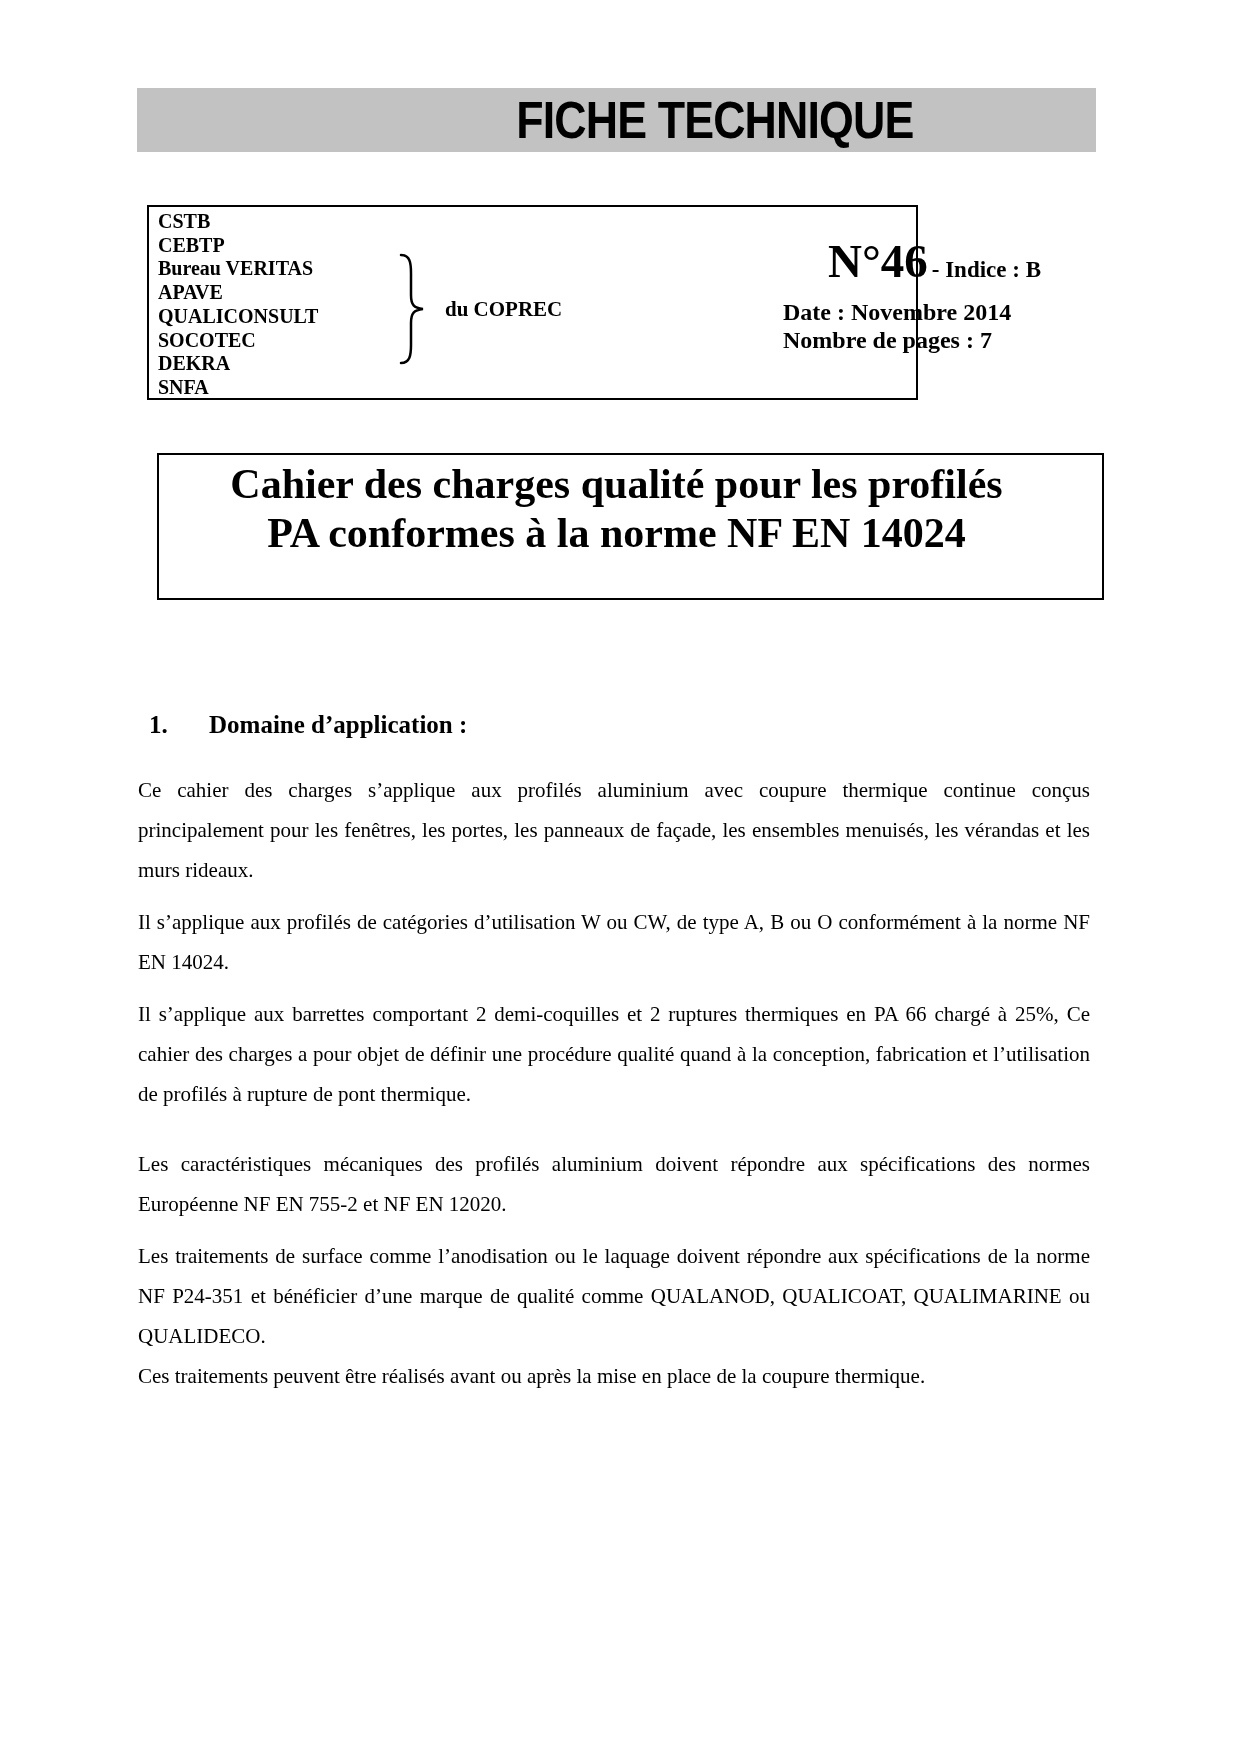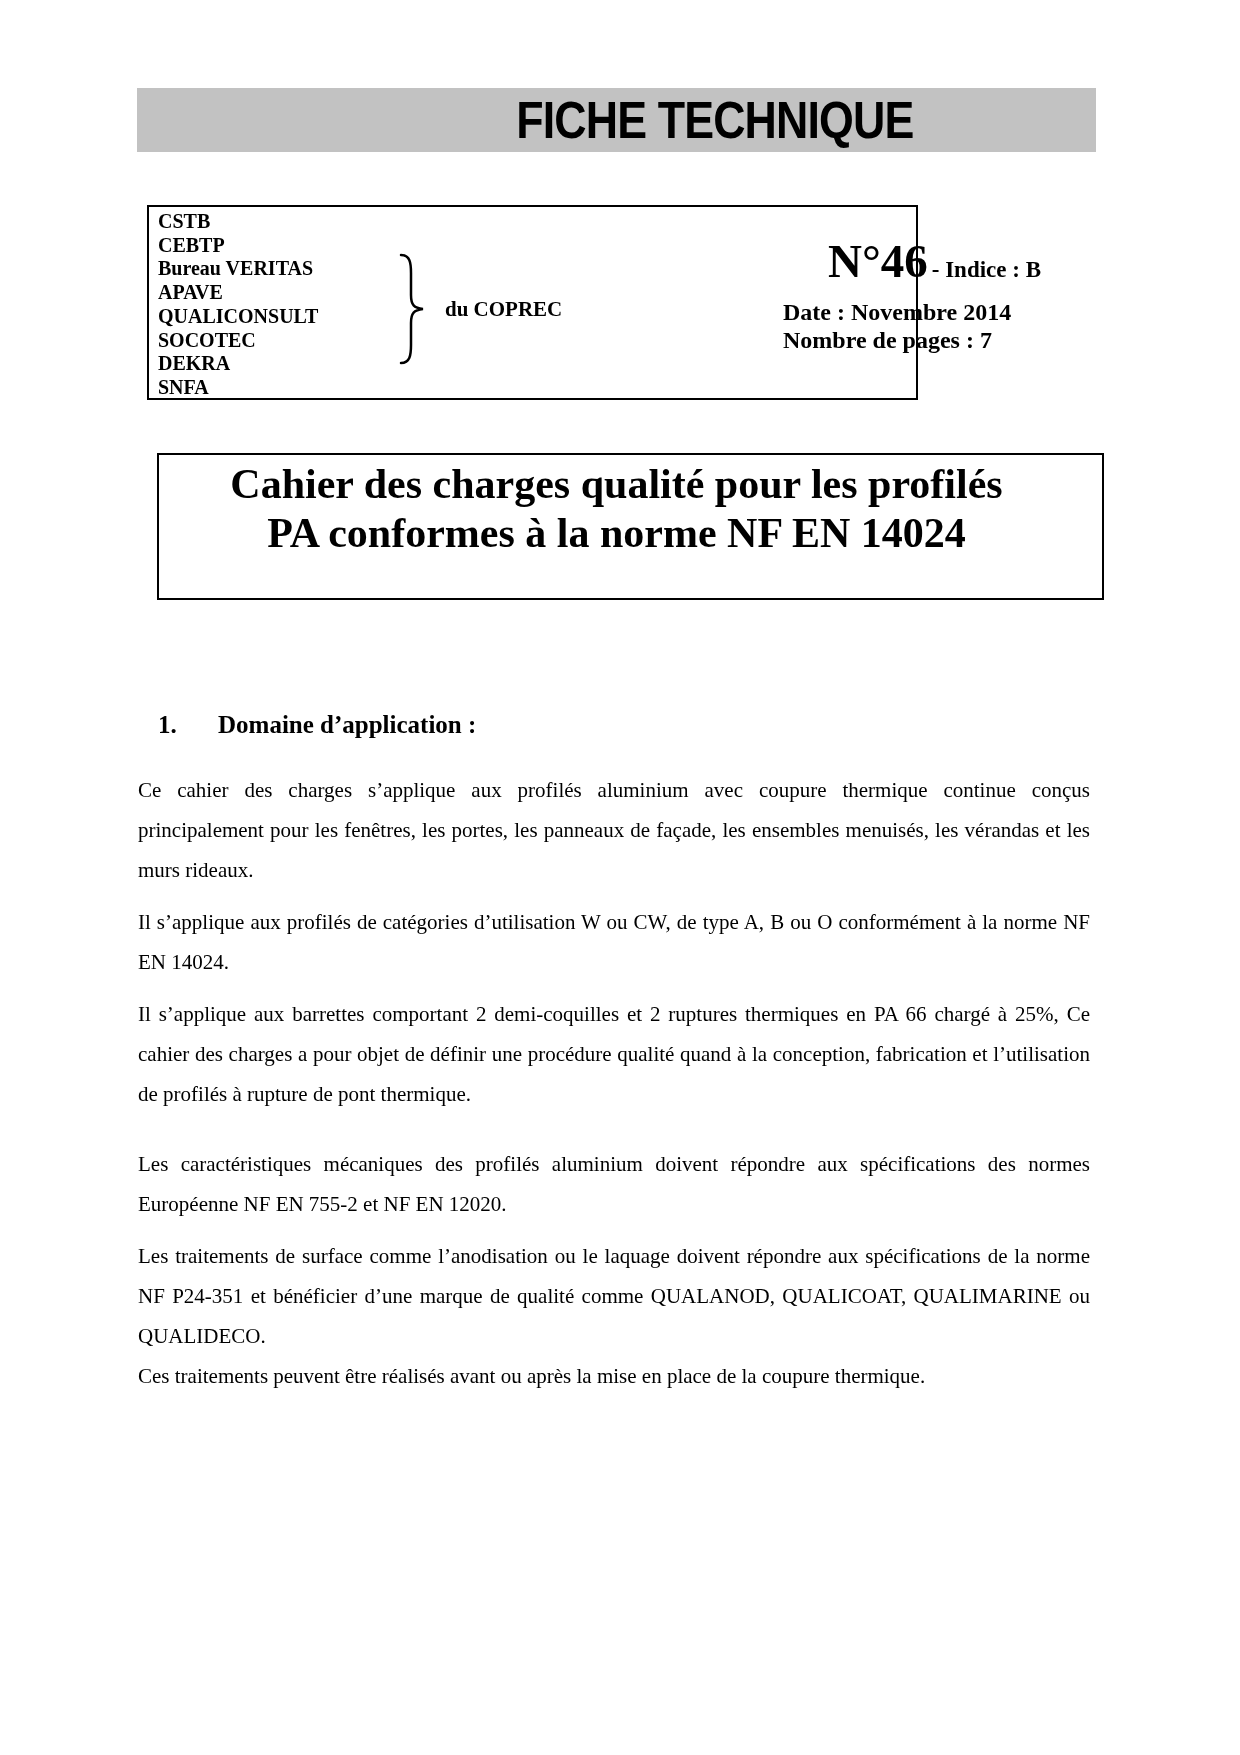--- a/index.html
+++ b/index.html
@@ -64,21 +64,21 @@
   .title-line {
     font-weight: 700; font-size: 42px; line-height: 49px; white-space: nowrap;
   }
 
   
   .content {
     position: absolute; left: 138px; top: 695px; width: 952px;
   }
   .sec-heading {
     font-weight: 700; font-size: 25px; line-height: 30px;
-    padding-left: 8px; margin: 15px 0 0 12px; white-space: nowrap;
+    padding-left: 8px; margin: 15px 0 0 3px; white-space: nowrap;
   }
   .section-2 .sec-heading { margin-top: 80px; }
   .sec-num { display: inline-block; width: 60px; }
   .body-p {
     font-size: 21px; line-height: 40px;
     text-align: justify; margin: 12px 0 0 0;
   }
   .body-p.first { margin-top: 30px; }
   .body-p.tight { margin-top: 0; }
 </style>

